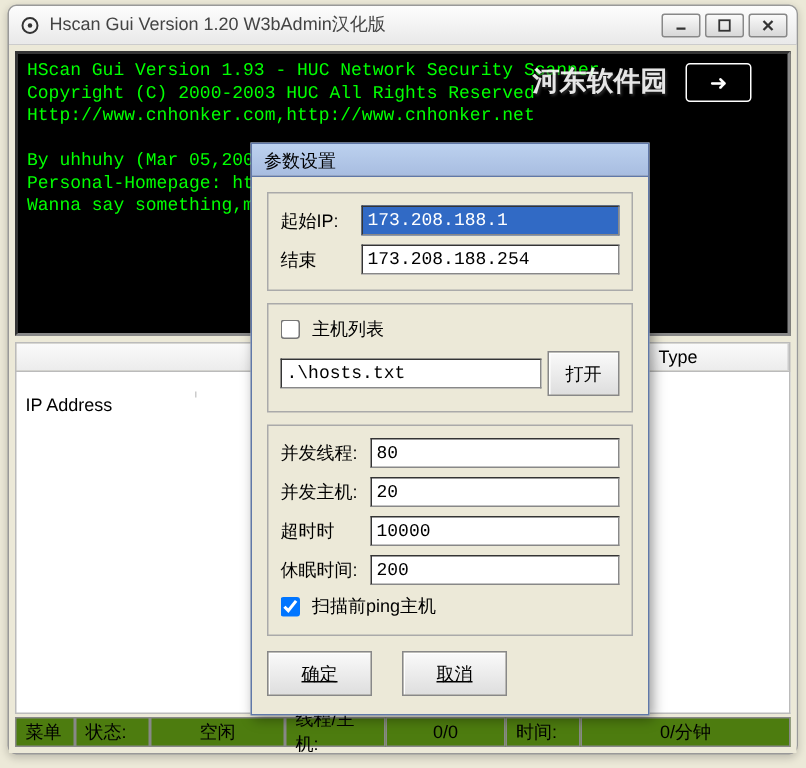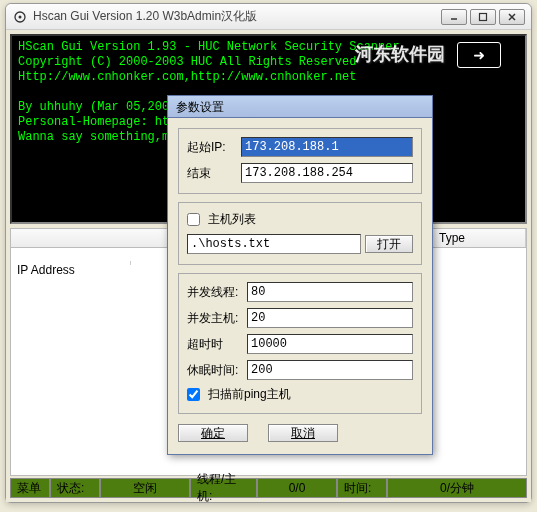--- a/index.html
+++ b/index.html
@@ -44,21 +44,21 @@
 
 .fieldset { border: 1px solid #aaa; padding: 8px 8px 10px 8px; margin-bottom: 8px; }
 .row { display: flex; align-items: center; margin-bottom: 6px; gap: 4px; }
 .row:last-child { margin-bottom: 0; }
 .lbl { font-size: 12px; color: #000; }
 .lbl-w1 { width: 50px; }
 .lbl-w2 { width: 56px; }
 .txt { height: 20px; border: 1px inset #888; background: #fff; font-family: "Courier New", monospace; font-size: 12px; padding: 1px 3px; flex: 1; }
 .txt-sel { background: #316ac5; color: #fff; }
 .chk { margin-right: 4px; }
-.btn { height: 18px; border: 1px solid #888; background: linear-gradient(#fafafa,#dedede); font-size: 12px; padding: 0 10px; cursor: pointer; box-shadow: 1px 1px 0 #fff inset; }
+.btn { height: 30px; border: 1px solid #888; background: linear-gradient(#fafafa,#dedede); font-size: 12px; padding: 0 10px; cursor: pointer; box-shadow: 1px 1px 0 #fff inset; }
 .btn-open { width: 48px; }
 .dlg-btns { display: flex; gap: 20px; margin-top: 10px; text-decoration: underline; }
 .dlg-btns .btn { width: 70px; }
 </style>
 </head>
 <body>
 
 <div class="main-window">
   <div class="titlebar">
     <span class="app-icon">

